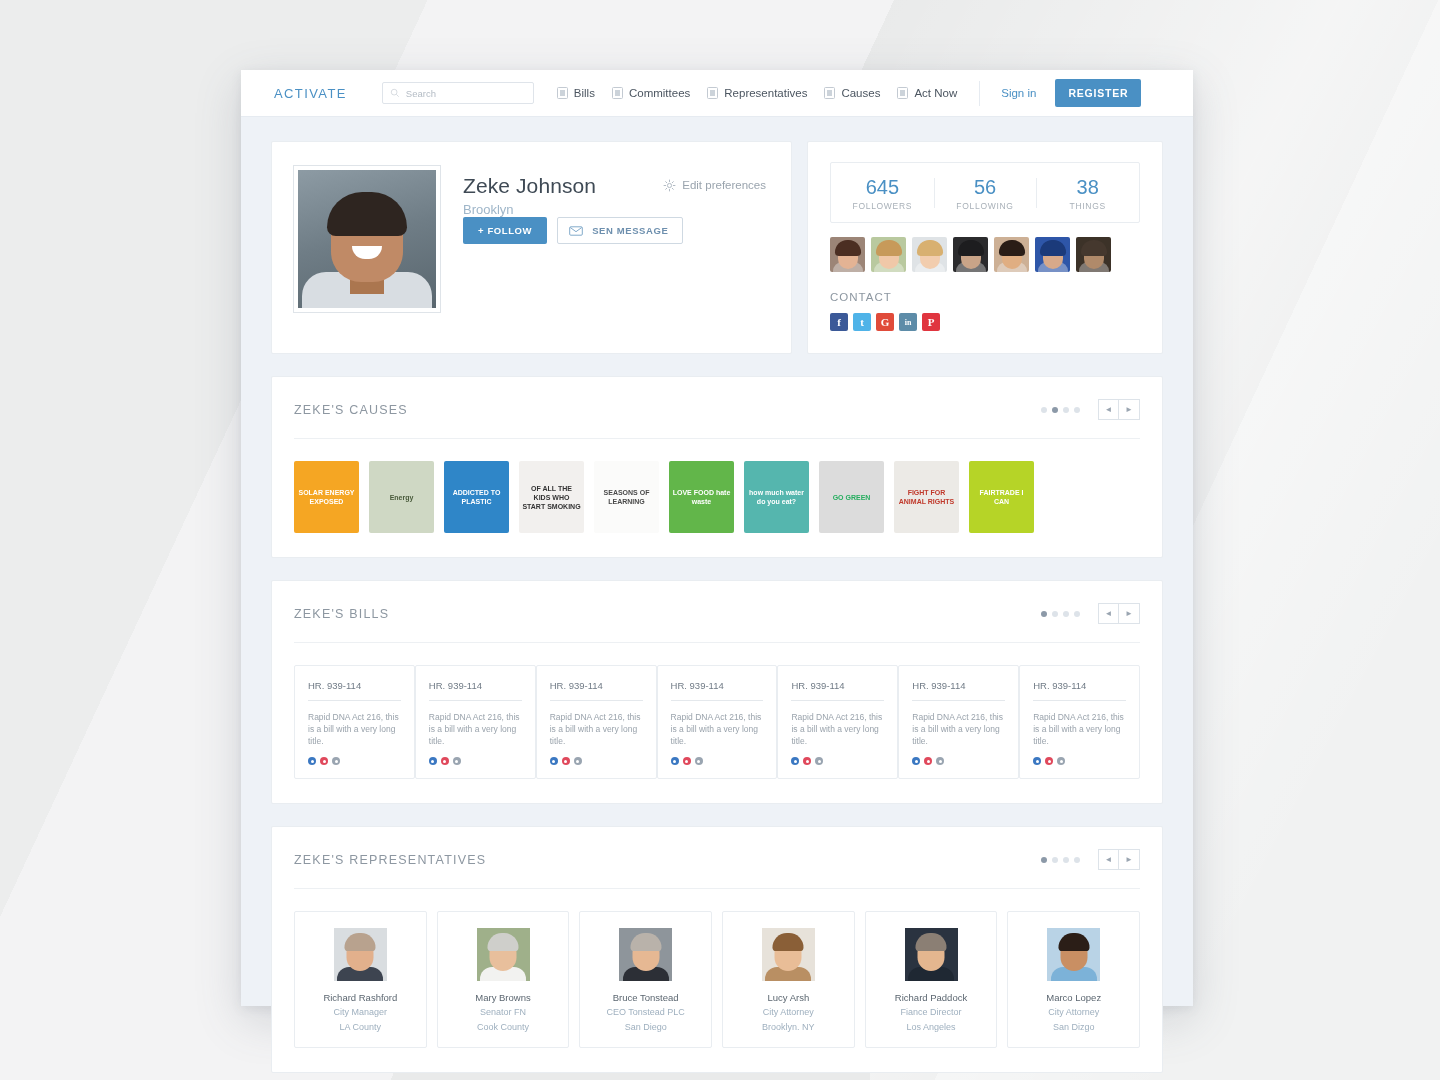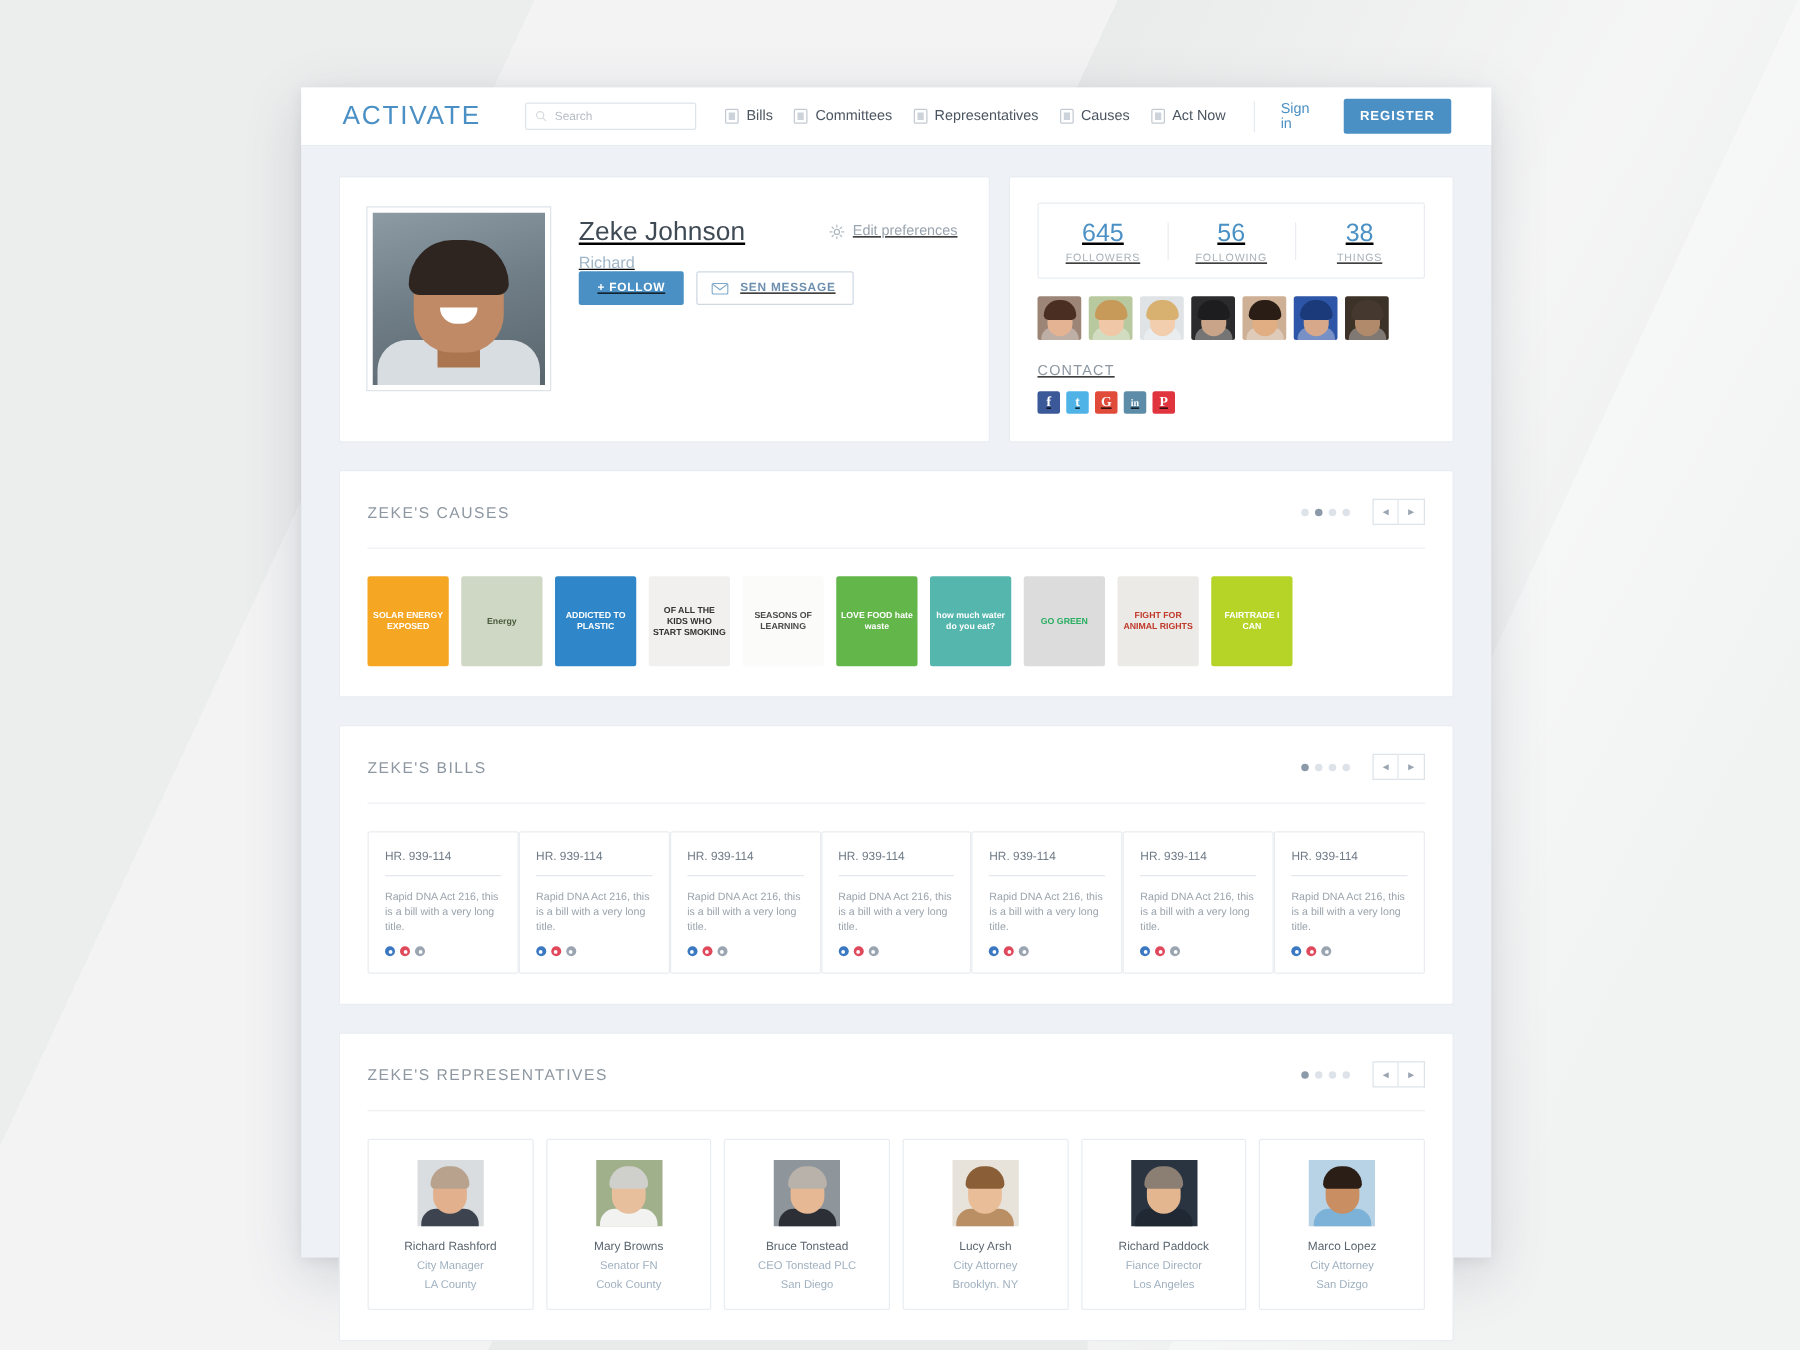--- a/index.html
+++ b/index.html
@@ -34,21 +34,21 @@
   }
 
   
   .topbar {
     height: 47px; background: #ffffff;
     display: flex; align-items: center;
     padding: 0 32px 0 33px;
     border-bottom: 1px solid #e6ebf1;
   }
   .brand {
-    color: #4a90c4; font-size: 21px; letter-spacing: 1.4px;
+    color: #4a90c4; font-size: 13px; letter-spacing: 1.4px;
     font-weight: 400; white-space: nowrap;
   }
   .search-box {
     margin-left: 35px; width: 152px; height: 22px;
     border: 1px solid #dfe4ea; border-radius: 2px;
     display: flex; align-items: center; padding: 0 7px;
     background: #fff;
   }
   .search-icon { width: 10px; height: 10px; flex: 0 0 auto; opacity: .55; }
   .search-input {
@@ -79,21 +79,21 @@
     font-family: "Liberation Sans", sans-serif;
   }
 
   
   .page { padding: 24px 30px 0 30px; }
 
   .card {
     background: #fff; border: 1px solid #e9edf1; border-radius: 2px;
   }
 
-  .row-top { display: flex; gap: 15px; text-decoration: underline; }
+  .row-top { display: flex; gap: 15px; }
   .profile-card { width: 521px; padding: 24px 25px 24px 22px; display: flex; gap: 23px; }
   .stats-card { flex: 1; padding: 20px 22px 22px 22px; }
 
   
   .avatar-big {
     width: 146px; height: 146px; flex: 0 0 auto;
     border: 4px solid #fff; outline: 1px solid #dfe4e9;
     background: linear-gradient(165deg,#8d9ba4 0%,#6f7d86 48%,#59666e 100%);
     position: relative; overflow: hidden;
   }
@@ -325,21 +325,21 @@
                     <line x1="16" y1="10" x2="18.4" y2="10"></line>
                   <line x1="4.1" y1="4.1" x2="5.8" y2="5.8"></line>
                     <line x1="14.2" y1="14.2" x2="15.9" y2="15.9"></line>
                   <line x1="15.9" y1="4.1" x2="14.2" y2="5.8"></line>
                     <line x1="5.8" y1="14.2" x2="4.1" y2="15.9"></line>
                 </g>
               </svg>
               <span class="edit-pref-label">Edit preferences</span>
             </div>
           </div>
-          <div class="pcity">Richard</div>
+          <div class="pcity">Brooklyn</div>
           <div class="pbtns">
             <button class="btn-follow">+ FOLLOW</button>
             <button class="btn-msg">
               <svg class="env-icon" viewBox="0 0 20 14">
                 <rect x="1" y="1" width="18" height="12" rx="1.5" fill="none" stroke="#7fa8c9" stroke-width="1.4"></rect>
                 <path d="M1.8 2 10 8 18.2 2" fill="none" stroke="#7fa8c9" stroke-width="1.4"></path>
               </svg>
               <span>SEN MESSAGE</span>
             </button>
           </div>

